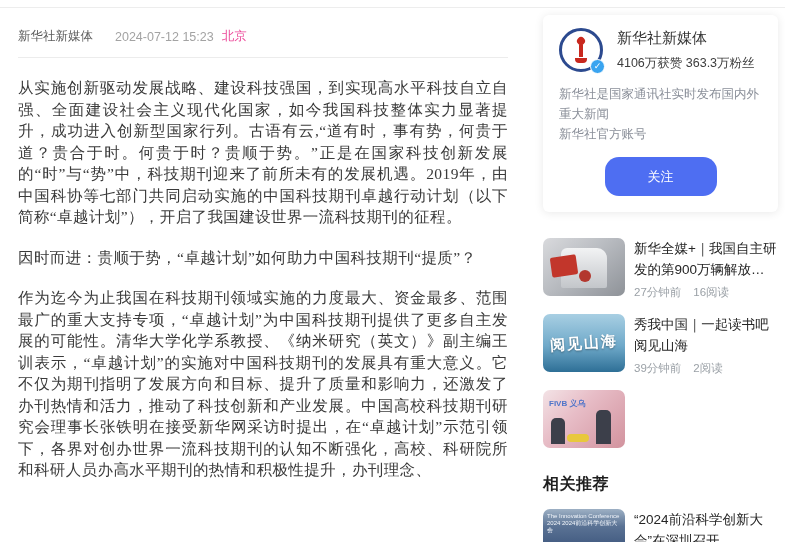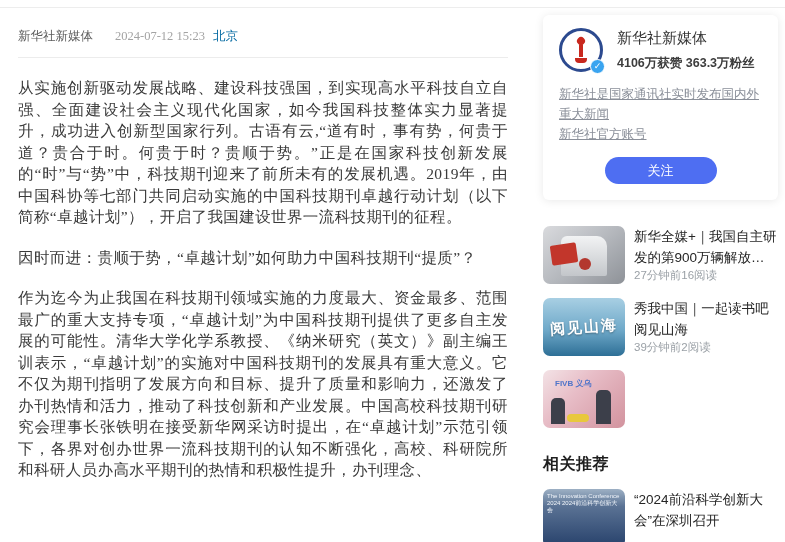--- a/index.html
+++ b/index.html
@@ -5,22 +5,22 @@
   * { margin: 0; padding: 0; box-sizing: border-box; }
   html, body { width: 785px; height: 542px; overflow: hidden; background: #fff; }
   body { font-family: "Liberation Sans", "DejaVu Sans", sans-serif; position: relative; }
   .topline { position: absolute; top: 7px; left: 0; width: 785px; height: 1px; background: #ededed; }
 
   
   .article { position: absolute; left: 18px; top: 14px; width: 490px; }
   .article h1 { font-size: 29px; font-weight: 700; color: #171717; letter-spacing: 1px; line-height: 40px; }
   .byline { margin-top: 14px; font-size: 12.5px; display: flex; align-items: center; gap: 22px; }
   .byline .src { color: #5c5c5c; cursor: pointer; }
-  .byline .date { color: #a3a3a3; font-family: Liberation Serif, serif; letter-spacing: 0; }
-  .byline .loc { color: #0369a1; }
+  .byline .date { color: #a3a3a3; font-family: Liberation Sans, sans-serif; letter-spacing: 0; }
+  .byline .loc { color: #ec4899; }
   .divider { margin-top: 12px; height: 1px; background: #ececec; }
   .body-text { margin-top: 2px; }
   .body-text p {
     font-family: "Liberation Serif", "DejaVu Serif", serif;
     font-size: 15.5px; line-height: 21.5px; color: #3a3a3a;
     text-align: justify; margin-top: 19px; letter-spacing: 0.4px;
   }
 
   
   .sidebar { position: absolute; left: 543px; top: 15px; width: 235px; }
@@ -28,46 +28,46 @@
   .card { background: #fff; border-radius: 6px; box-shadow: 0 1px 10px rgba(0,0,0,0.09); padding: 13px 16px 16px; }
   .card-top { display: flex; align-items: center; gap: 14px; }
   .avatar { position: relative; width: 44px; height: 44px; flex: 0 0 44px; cursor: pointer; }
   .avatar .ring { width: 44px; height: 44px; border-radius: 50%; background: #fff; border: 3px solid #2c4a8f; display: flex; align-items: center; justify-content: center; overflow: hidden; }
   .avatar .torch { width: 14px; height: 26px; position: relative; }
   .avatar .torch .flame { position: absolute; top: 0; left: 3px; width: 8px; height: 8px; background: #c8281e; border-radius: 50% 50% 50% 0; transform: rotate(-45deg); }
   .avatar .torch .stem  { position: absolute; top: 8px; left: 5px; width: 4px; height: 12px; background: #c8281e; }
   .avatar .torch .base  { position: absolute; bottom: 0; left: 1px; width: 12px; height: 5px; background: #c8281e; border-radius: 0 0 4px 4px; }
   .avatar .vbadge { position: absolute; right: -2px; bottom: -2px; width: 15px; height: 15px; border-radius: 50%; background: #3aa4f0; border: 1.5px solid #fff; color: #fff; font-size: 9px; line-height: 12px; text-align: center; font-weight: 700; }
   .card-name { font-size: 15px; color: #333; font-weight: 500; }
-  .card-stats { margin-top: 7px; font-size: 12.5px; font-weight: 700; color: #3d3d3d; }
-  .card-desc { margin-top: 12px; font-size: 12.5px; color: #8a8f99; line-height: 20px; text-decoration: underline; }
-  .follow-btn { display: block; margin: 13px auto 0; width: 112px; height: 27px; border: none; border-radius: 14px; background: #4e6ef2; color: #fff; font-size: 13px; cursor: pointer; font-family: inherit; }
+  .card-stats { margin-top: 7px; font-size: 12.5px; font-weight: 400; color: #3d3d3d; }
+  .card-desc { margin-top: 12px; font-size: 12.5px; color: #8a8f99; line-height: 20px; }
+  .follow-btn { display: block; margin: 13px auto 0; width: 112px; height: 39px; border: none; border-radius: 14px; background: #4e6ef2; color: #fff; font-size: 13px; cursor: pointer; font-family: inherit; }
 
   .section { margin-top: 26px; }
   .section h2 { font-size: 16px; font-weight: 700; color: #1f1f1f; letter-spacing: 0.5px; }
   .feed { margin-top: 6px; }
   .feed-item { display: flex; gap: 9px; margin-top: 14px; cursor: pointer; }
   .thumb { width: 82px; height: 58px; flex: 0 0 82px; border-radius: 7px; overflow: hidden; position: relative; }
   .feed-text { flex: 1; min-width: 0; }
   .feed-title { font-size: 13.5px; line-height: 21px; color: #252525; }
-  .feed-meta { font-size: 11.5px; color: #9aa0a6; display: flex; }
+  .feed-meta { margin-top: 5px; font-size: 11.5px; color: #9aa0a6; display: flex; gap: 12px; }
 
   
   .thumb-truck { background: linear-gradient(140deg, #d9dadd 0%, #b9bcc1 45%, #8e9298 100%); }
   .thumb-truck .cab { position: absolute; left: 18px; top: 10px; width: 46px; height: 40px; background: linear-gradient(180deg,#f2f3f4,#c3c6ca); border-radius: 6px 10px 2px 2px; }
   .thumb-truck .flag { position: absolute; left: 8px; top: 18px; width: 26px; height: 20px; background: #c2362b; transform: rotate(-8deg); border-radius: 2px; }
   .thumb-truck .dot { position: absolute; left: 36px; top: 32px; width: 12px; height: 12px; background: #b3372e; border-radius: 50%; }
 
   .thumb-reading { background: linear-gradient(180deg, #a8cfe3 0%, #6fa9c9 55%, #2e6f96 100%); display: flex; align-items: center; justify-content: center; }
   .thumb-reading .cal { color: #fff; font-weight: 700; font-size: 15px; letter-spacing: 2px; text-shadow: 0 1px 2px rgba(0,0,0,0.35); transform: rotate(-4deg); }
 
   .thumb-yiwu { background: linear-gradient(135deg, #f3e3e6 0%, #e7bcc6 40%, #d2939e 100%); }
   .thumb-yiwu .p1 { position: absolute; left: 8px; bottom: 4px; width: 14px; height: 26px; background: #3c3f4a; border-radius: 5px 5px 0 0; }
   .thumb-yiwu .p2 { position: absolute; right: 14px; bottom: 4px; width: 15px; height: 34px; background: #3c3f4a; border-radius: 5px 5px 0 0; }
-  .thumb-yiwu .banner { position: absolute; left: 12px; top: 8px; color: #4f74c9; font-size: 8px; font-weight: 700; }
+  .thumb-yiwu .banner { position: absolute; left: 6px; top: 8px; color: #4f74c9; font-size: 8px; font-weight: 700; }
   .thumb-yiwu .toy { position: absolute; left: 24px; bottom: 6px; width: 22px; height: 8px; background: #e8c83c; border-radius: 4px; }
 
   .thumb-conf { background: linear-gradient(180deg, #9db0c4 0%, #5a7294 30%, #27416b 100%); }
   .thumb-conf .strip { position: absolute; top: 4px; left: 4px; right: 4px; color: #f0f4fa; font-size: 6px; line-height: 7px; }
 
   .clamp2 { display: -webkit-box; -webkit-line-clamp: 2; -webkit-box-orient: vertical; overflow: hidden; }
 </style>
 </head>
 <body>
 

